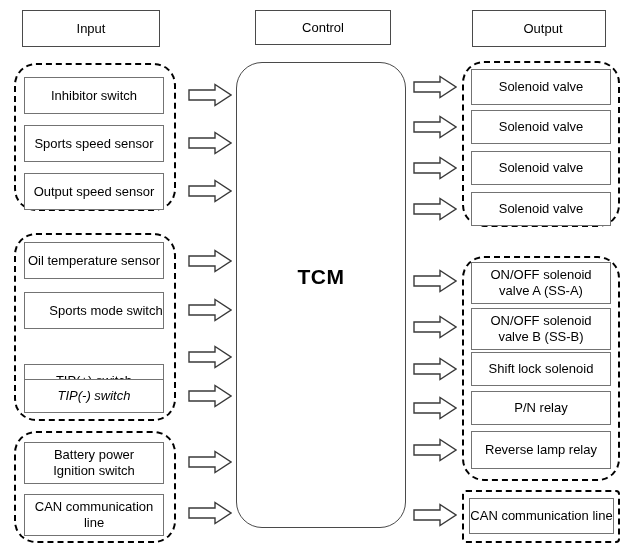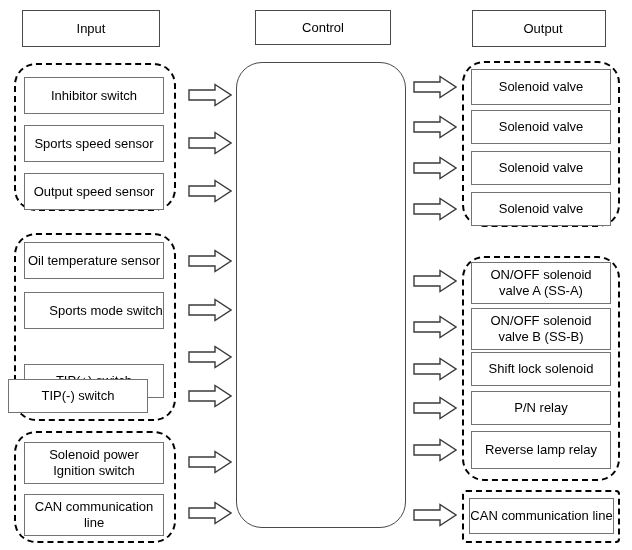--- a/index.html
+++ b/index.html
@@ -102,29 +102,30 @@
 
   <div id="input-layer">
       <div class="dashed-group" style="left: 14px; top: 63px; width: 162px; height: 148px;"></div>
       <div class="item-box" style="left: 24px; top: 77px; width: 140px; height: 37px;">Inhibitor switch</div>
       <div class="item-box" style="left: 24px; top: 125px; width: 140px; height: 37px;">Sports speed sensor</div>
       <div class="item-box" style="left: 24px; top: 173px; width: 140px; height: 37px;">Output speed sensor</div>
       <div class="dashed-group" style="left: 14px; top: 233px; width: 162px; height: 188px;"></div>
       <div class="item-box" style="left: 24px; top: 242px; width: 140px; height: 37px; text-align: center;">Oil temperature sensor</div>
       <div class="item-box" style="left: 24px; top: 292px; width: 140px; height: 37px; padding-left: 24px;">Sports mode switch</div>
       <div class="item-box" style="left: 24px; top: 340px; width: 140px; height: 34px; margin-top: 24px;">TIP(+) switch</div>
-      <div class="item-box" style="left: 8px; top: 379px; width: 140px; height: 34px;">TIP(-) switch</div>
+      <div class="item-box" style="left: 24px; top: 379px; width: 140px; height: 34px; font-style: italic;">TIP(-) switch</div>
       <div class="dashed-group" style="left: 14px; top: 431px; width: 162px; height: 112px;"></div>
-      <div class="item-box" style="left: 24px; top: 442px; width: 140px; height: 42px;">Solenoid power
+      <div class="item-box" style="left: 24px; top: 442px; width: 140px; height: 42px;">Battery power
 Ignition switch</div>
       <div class="item-box" style="left: 24px; top: 494px; width: 140px; height: 42px;">CAN communication
 line</div>
     </div>
 
   <div id="tcm-box" style="left: 236px; top: 62px; width: 170px; height: 466px;"></div>
+  <div id="tcm-label" style="left: 236px; width: 170px; top: 265px;">TCM</div>
 
   <div id="output-layer">
       <div class="dashed-group" style="left: 462px; top: 61px; width: 158px; height: 166px;"></div>
       <div class="item-box" style="left: 471px; top: 69px; width: 140px; height: 36px;">Solenoid valve</div>
       <div class="item-box" style="left: 471px; top: 110px; width: 140px; height: 34px;">Solenoid valve</div>
       <div class="item-box" style="left: 471px; top: 151px; width: 140px; height: 34px;">Solenoid valve</div>
       <div class="item-box" style="left: 471px; top: 192px; width: 140px; height: 34px;">Solenoid valve</div>
       <div class="dashed-group" style="left: 462px; top: 256px; width: 158px; height: 225px;"></div>
       <div class="item-box" style="left: 471px; top: 262px; width: 140px; height: 42px;">ON/OFF solenoid
 valve A (SS-A)</div>

